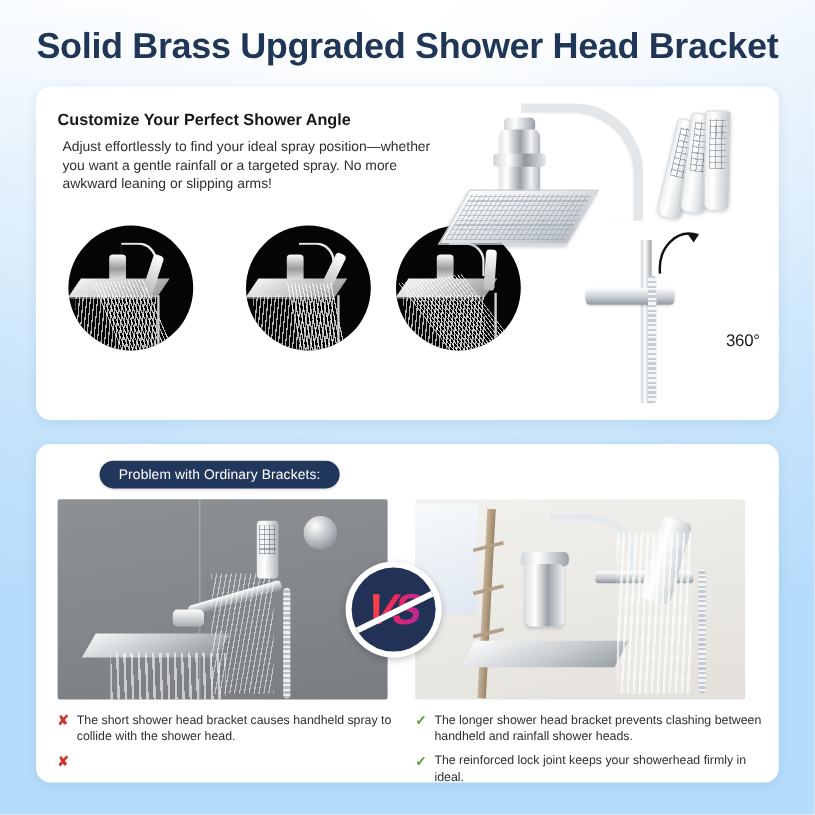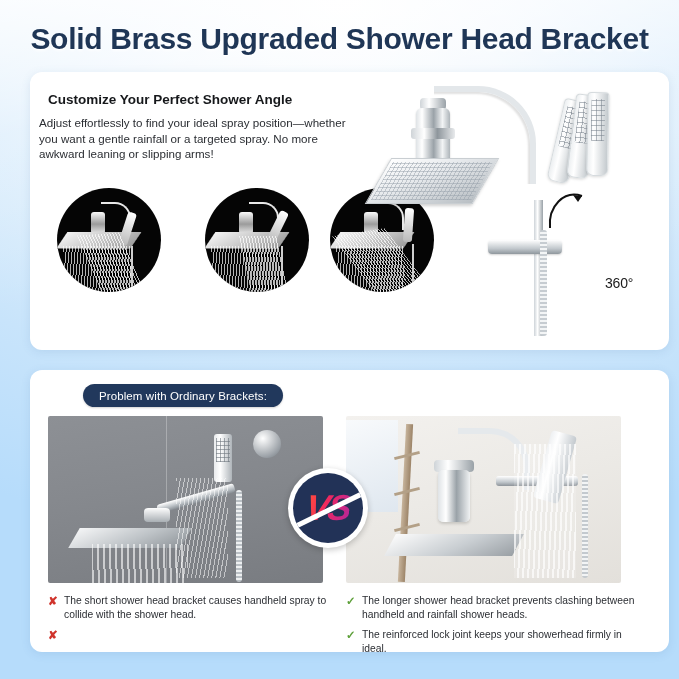--- a/index.html
+++ b/index.html
@@ -27,32 +27,31 @@
     font-size:30px;font-weight:700;letter-spacing:-.3px;
     color:#1f3656;
     text-shadow:0 1px 0 rgba(255,255,255,.95), 0 2px 3px rgba(255,255,255,.8);
     white-space:nowrap;
   }
 
   
   .card{
     position:absolute;background:#ffffff;border-radius:12px;
     box-shadow:0 2px 10px rgba(60,110,160,.13);
-    padding-left:20px;
   }
   #card-top{left:30px;top:72px;width:619px;height:278px;}
   #card-bottom{left:30px;top:370px;width:619px;height:282px;}
 
   
   .sec-head{
     position:absolute;left:18px;top:20px;
     font-size:13.5px;font-weight:700;color:#16181b;
   }
   .sec-body{
-    position:absolute;left:9px;top:43px;width:310px;
+    position:absolute;left:22px;top:43px;width:310px;
     font-size:11.6px;line-height:15.5px;color:#2b2e33;
   }
 
   
   .circle{
     position:absolute;top:116px;width:104px;height:104px;border-radius:50%;
     background:#050505;overflow:hidden;
   }
   #circ0{left:27px;}
   #circ1{left:175px;}

